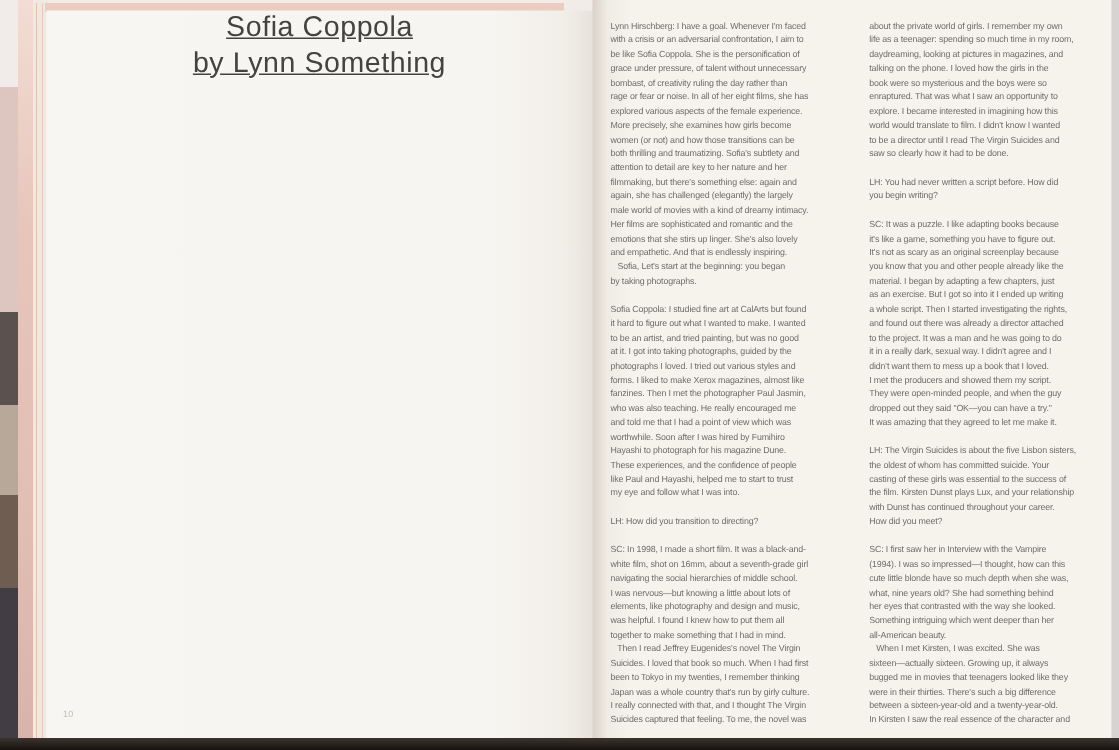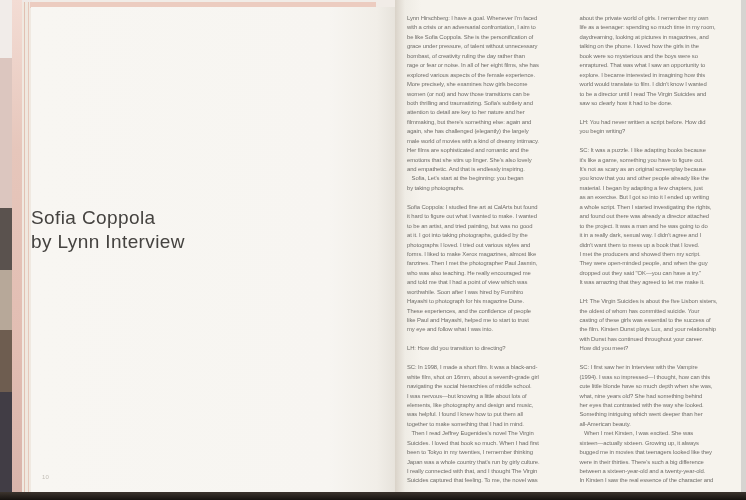--- a/index.html
+++ b/index.html
@@ -29,21 +29,21 @@
   }
   .left-page::after{content:"";position:absolute;left:0;bottom:-2px;width:100%;height:2px;background:#ddd5c9;}
   .right-page{
     position:absolute;left:395px;top:0;width:346px;height:494px;
     background:linear-gradient(to right,#d9d2c8 0px,#efece5 10px,#f6f3ed 26px,#f6f3ed 100%);
   }
   .right-edge{position:absolute;left:741px;top:0;width:5px;height:494px;background:#d6d4d1;}
   .bottom-edge{position:absolute;left:0;top:492px;width:746px;height:8px;
     background:linear-gradient(to bottom,#3c342e,#16120f);}
   
-  .title-block{padding-top:199px;color:#454340;}
+  .title-block{text-align:center;color:#454340;text-decoration:underline;}
   .title-line{font-size:19px;line-height:23.5px;letter-spacing:0.4px;font-weight:400;}
   .folio{position:absolute;left:11px;bottom:12px;font-size:6px;color:#c1bdb6;letter-spacing:0.2px;}
   
   .columns{display:flex;padding:14px 0 0 12px;gap:11px;}
   .col{width:162px;}
   .tline{
     font-size:5.9px;line-height:9.45px;height:9.45px;
     letter-spacing:-0.1px;color:#6f6d69;white-space:pre;
   }
 </style>
@@ -59,21 +59,21 @@
   <div class="bg-b6"></div>
   <div class="edge-pink"></div>
   <div class="edge-pages"></div>
 </div>
 
 <div class="top-sliver"></div>
 
 <div class="left-page">
   <div class="title-block">
     <div class="title-line">Sofia Coppola</div>
-    <div class="title-line">by Lynn Interview</div>
+    <div class="title-line">by Lynn Something</div>
   </div>
   <div class="folio">10</div>
 </div>
 
 <div class="right-page">
   <div class="columns">
     <div class="col">
         <div class="tline">Lynn Hirschberg: I have a goal. Whenever I'm faced</div>
         <div class="tline">with a crisis or an adversarial confrontation, I aim to</div>
         <div class="tline">be like Sofia Coppola. She is the personification of</div>

